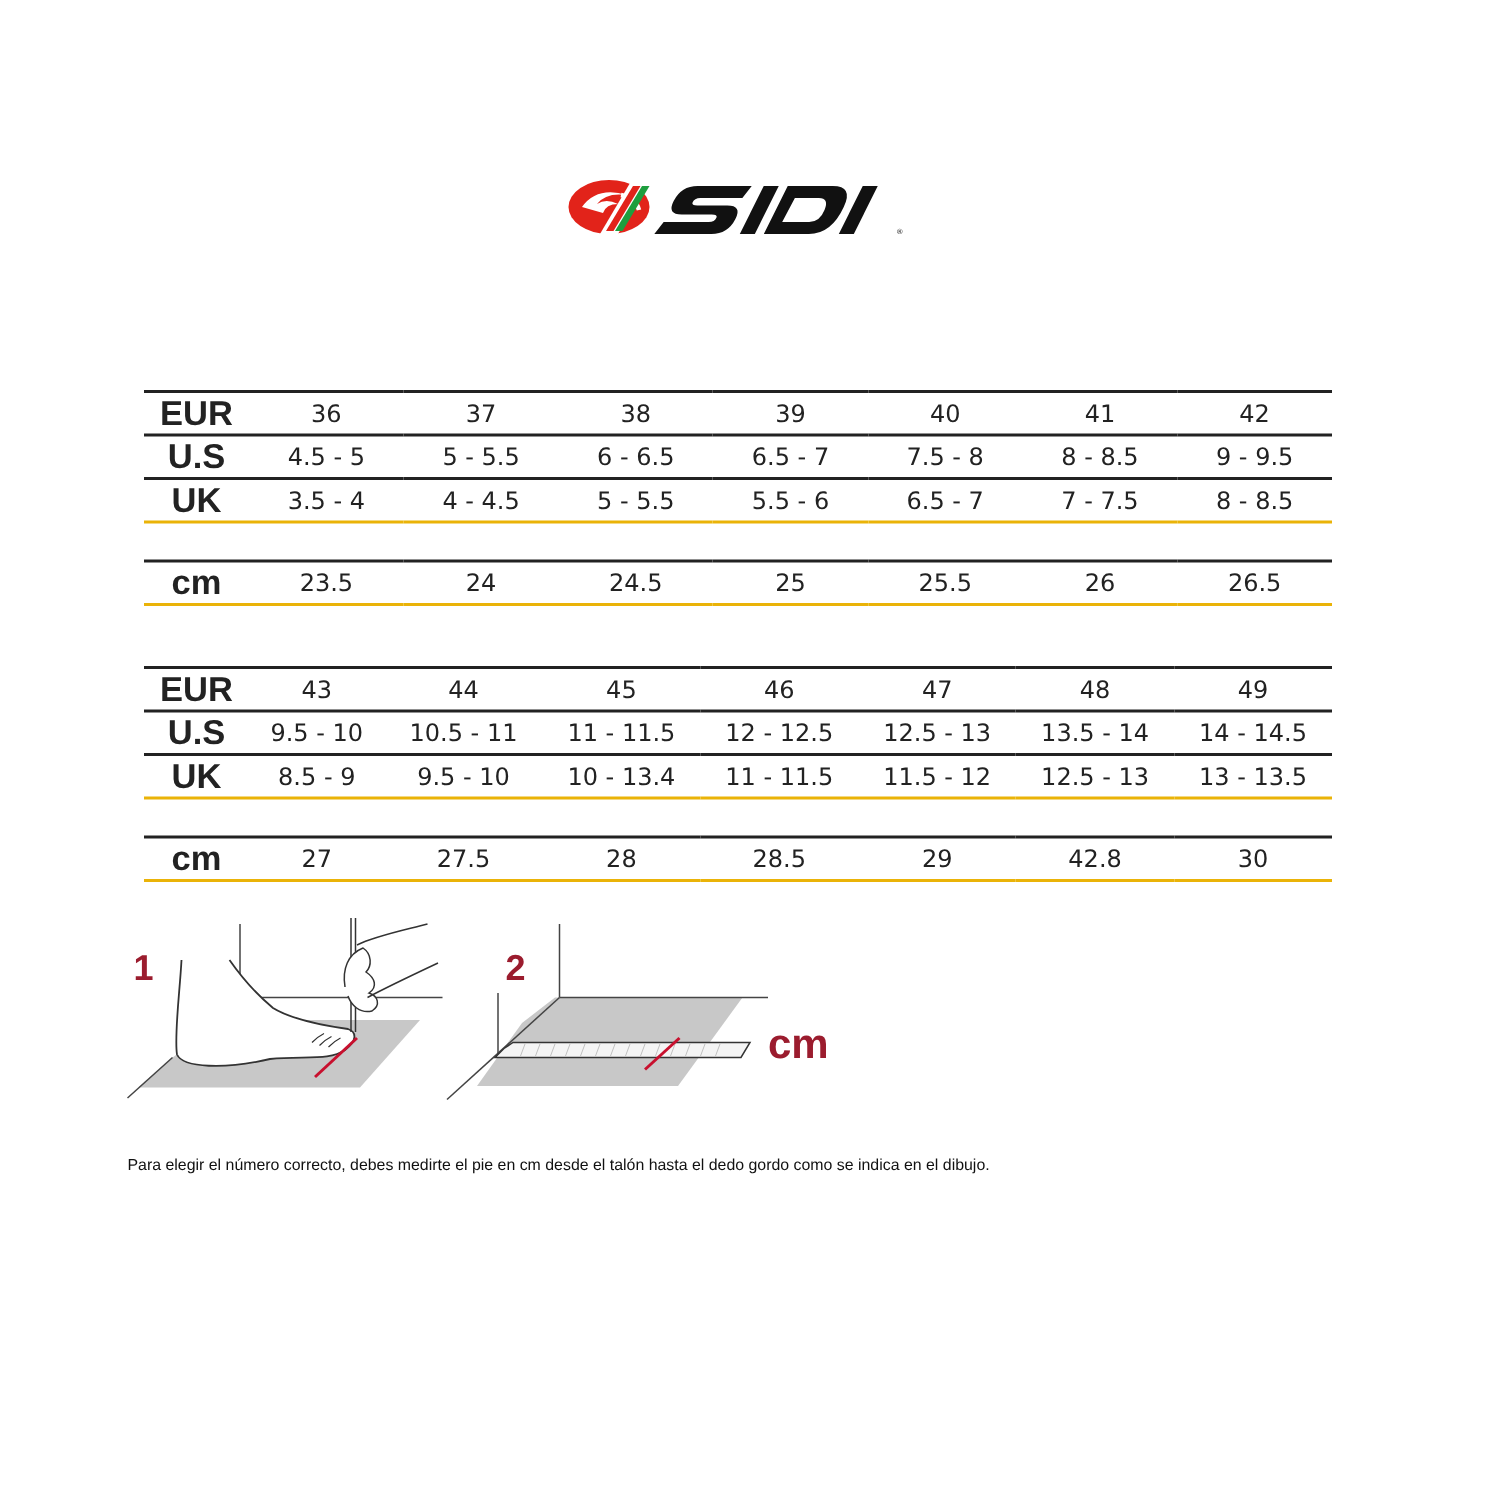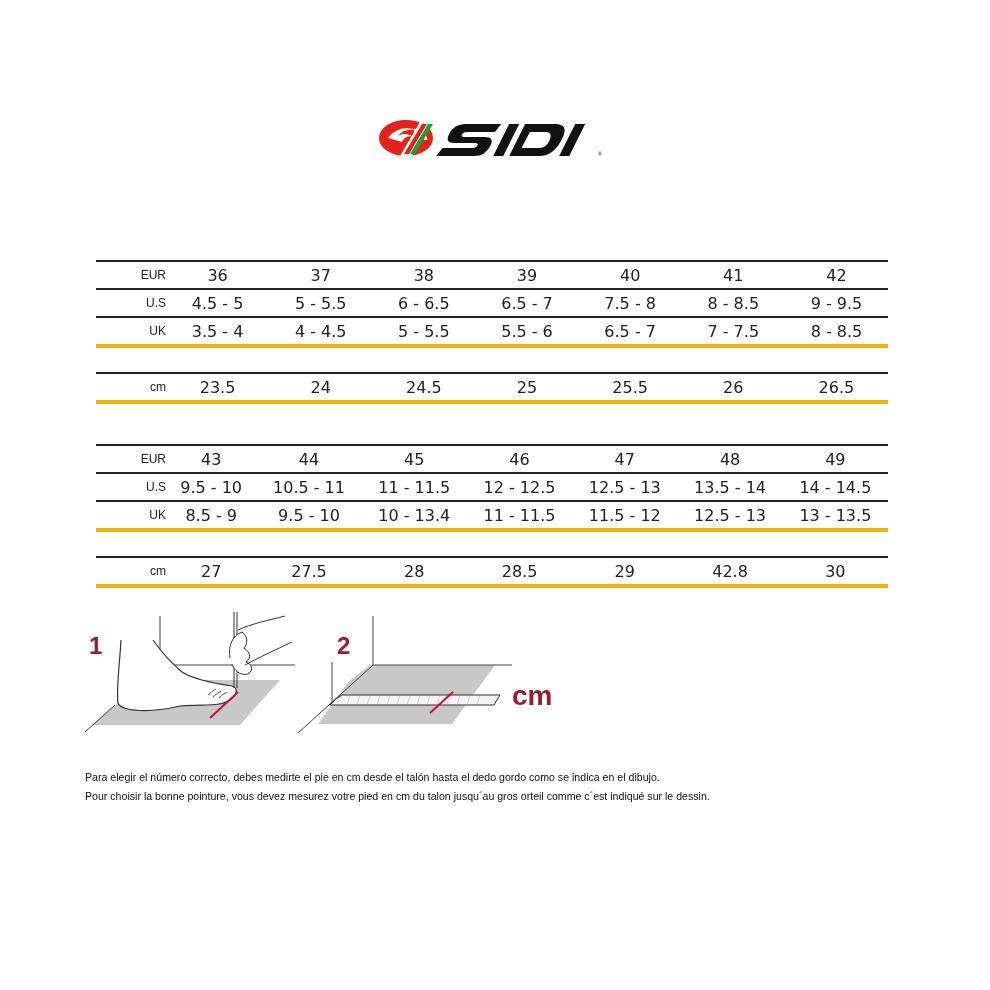--- a/index.html
+++ b/index.html
@@ -1,22 +1,22 @@
 <!DOCTYPE html>
 <html><head>
 <meta charset="utf-8">
 <style>
   html, body { margin:0; padding:0; background:#ffffff; }
   body { width:990px; height:990px; position:relative; overflow:hidden; font-family:"Liberation Sans", sans-serif; color:#1a1a1a; }
   .logo { position:absolute; left:376px; top:112px; width:230px; height:50px; }
   .size-table { position:absolute; left:96px; width:792px; border-collapse:collapse; }
   .size-table td { height:26px; padding:0; text-align:center; font-family:"DejaVu Sans", sans-serif; font-size:16px; color:#222; vertical-align:middle; }
-  .size-table td.hdr { font-weight:normal; font-family:"Liberation Sans", sans-serif; font-size:12px; width:70px; text-align:right; }
+  .size-table td.hdr { font-weight:bold; font-family:"Liberation Sans", sans-serif; font-size:23px; width:70px; text-align:center; }
   .size-table tr.bt td { border-top:2px solid #222; }
-  .size-table tr.bb td { border-bottom:4px solid #eab308; }
+  .size-table tr.bb td { border-bottom:2px solid #eab308; }
   .size-table tr.gap td { height:24px; }
   #table-a { top:260px; }
   #table-b { top:444px; }
   .illus { position:absolute; }
   .step-num { position:absolute; font-family:"Liberation Sans", sans-serif; font-weight:bold; font-size:24px; color:#9b1c2e; }
   .cm-label { position:absolute; font-family:"Liberation Sans", sans-serif; font-weight:bold; font-size:28px; color:#9b1c2e; }
   .instructions { position:absolute; left:85px; top:768px; width:860px; }
   .instructions p { margin:0; font-family:"Liberation Sans", sans-serif; font-size:10.6px; line-height:19.2px; color:#111; white-space:nowrap; }
 </style>
 </head>
@@ -186,14 +186,13 @@
     <line x1="180" y1="96" x2="177" y2="104"></line>
       <line x1="190" y1="96" x2="187" y2="104"></line>
   </g>
 
   <line x1="140" y1="113" x2="163" y2="92" stroke="#c8102e" stroke-width="2"></line>
 </svg>
 <div class="cm-label" style="left:512px; top:680px;">cm</div>
 
 <div class="instructions">
   <p>Para elegir el número correcto, debes medirte el pie en cm desde el talón hasta el dedo gordo como se indica en el dibujo.</p>
-  <p>Pour choisir la bonne pointure, vous devez mesurez votre pied en cm du talon jusqu´au gros orteil comme c´est indiqué sur le dessin.</p>
 </div>
 
 </body></html>

